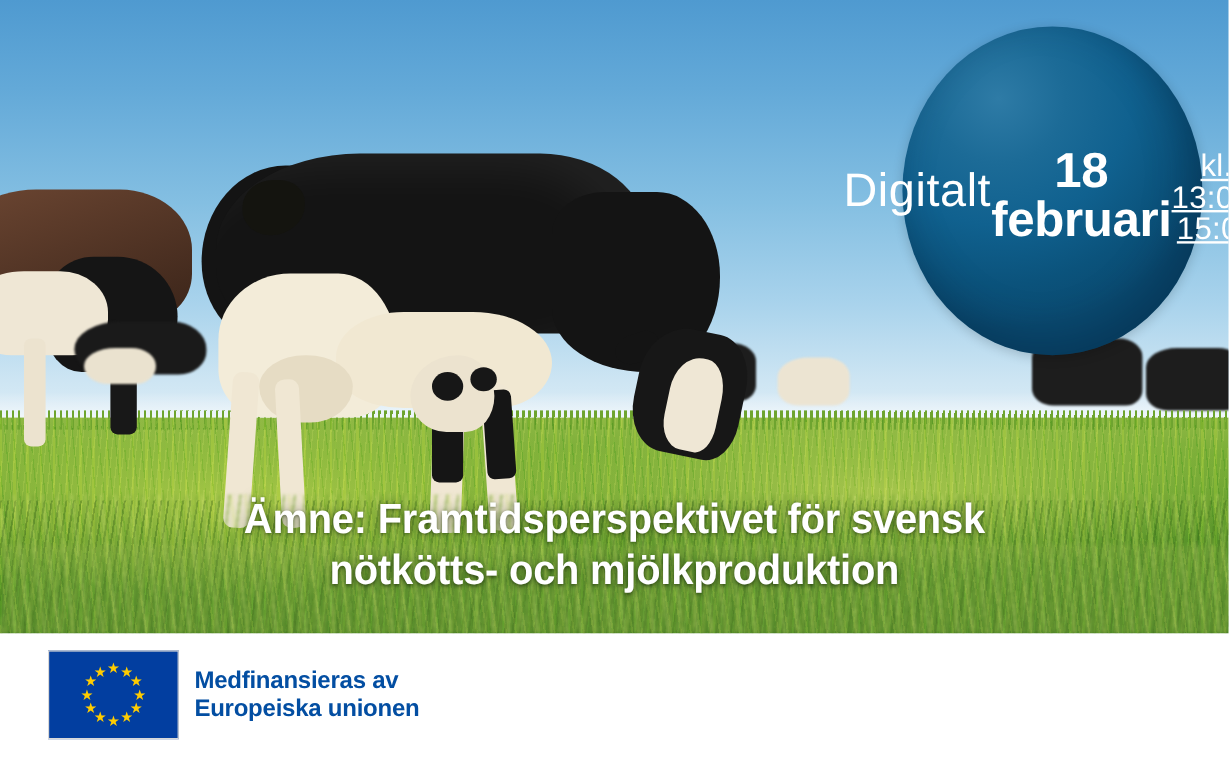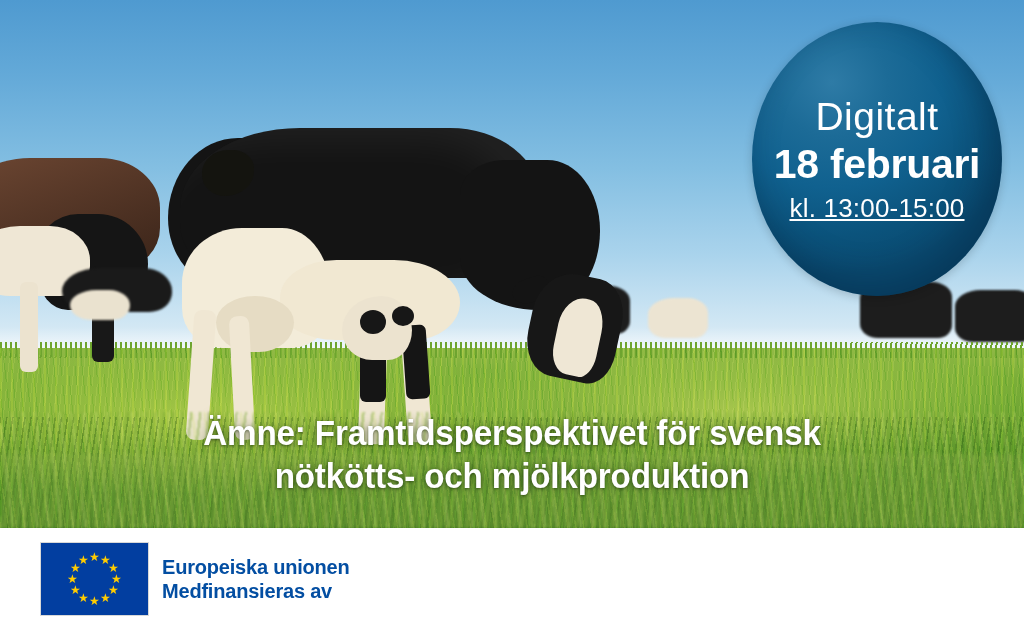--- a/index.html
+++ b/index.html
@@ -188,23 +188,23 @@
     filter:blur(2px);
   }
 
   
   .badge{
     position:absolute;left:752px;top:22px;width:250px;height:274px;
     border-radius:50%;
     background:
       radial-gradient(ellipse 80% 70% at 32% 22%, #2e7ba6 0%, #1c6b97 28%, #10618f 55%, #0b537c 80%, #0a4a70 100%);
     box-shadow:0 2px 10px rgba(0,0,0,.18), inset -10px -14px 34px rgba(0,30,55,.38);
-    display:flex;flex-direction:column;align-items:center;justify-content:center;
+    display:flex;flex-direction:row;align-items:center;justify-content:center;
     color:#ffffff;
-    text-align:right;
+    text-align:center;
     line-height:1;
   }
   .badge-l1{font-size:39px;font-weight:400;letter-spacing:.5px;}
   .badge-l2{font-size:39px;font-weight:400;margin-top:8px;}
   .badge-l3{font-size:41px;font-weight:700;margin-top:8px;letter-spacing:-.3px;}
   .badge-l4{font-size:26px;font-weight:400;margin-top:10px;letter-spacing:.2px;text-decoration:underline;}
 
   
   .headline{
     position:absolute;left:0;right:0;top:412px;
@@ -332,20 +332,20 @@
           <span style="left:11px;top:19px;">★</span>
           <span style="left:0px;top:22px;">★</span>
           <span style="left:-11px;top:19px;">★</span>
           <span style="left:-19px;top:11px;">★</span>
           <span style="left:-22px;top:0px;">★</span>
           <span style="left:-19px;top:-11px;">★</span>
           <span style="left:-11px;top:-19px;">★</span>
         </div>
       </div>
       <div class="eu-text">
+        <div>Medfinansieras av</div>
         <div>Europeiska unionen</div>
-        <div>Medfinansieras av</div>
       </div>
     </div>
 
   </div>
 
 </div>
 
 </body></html>

